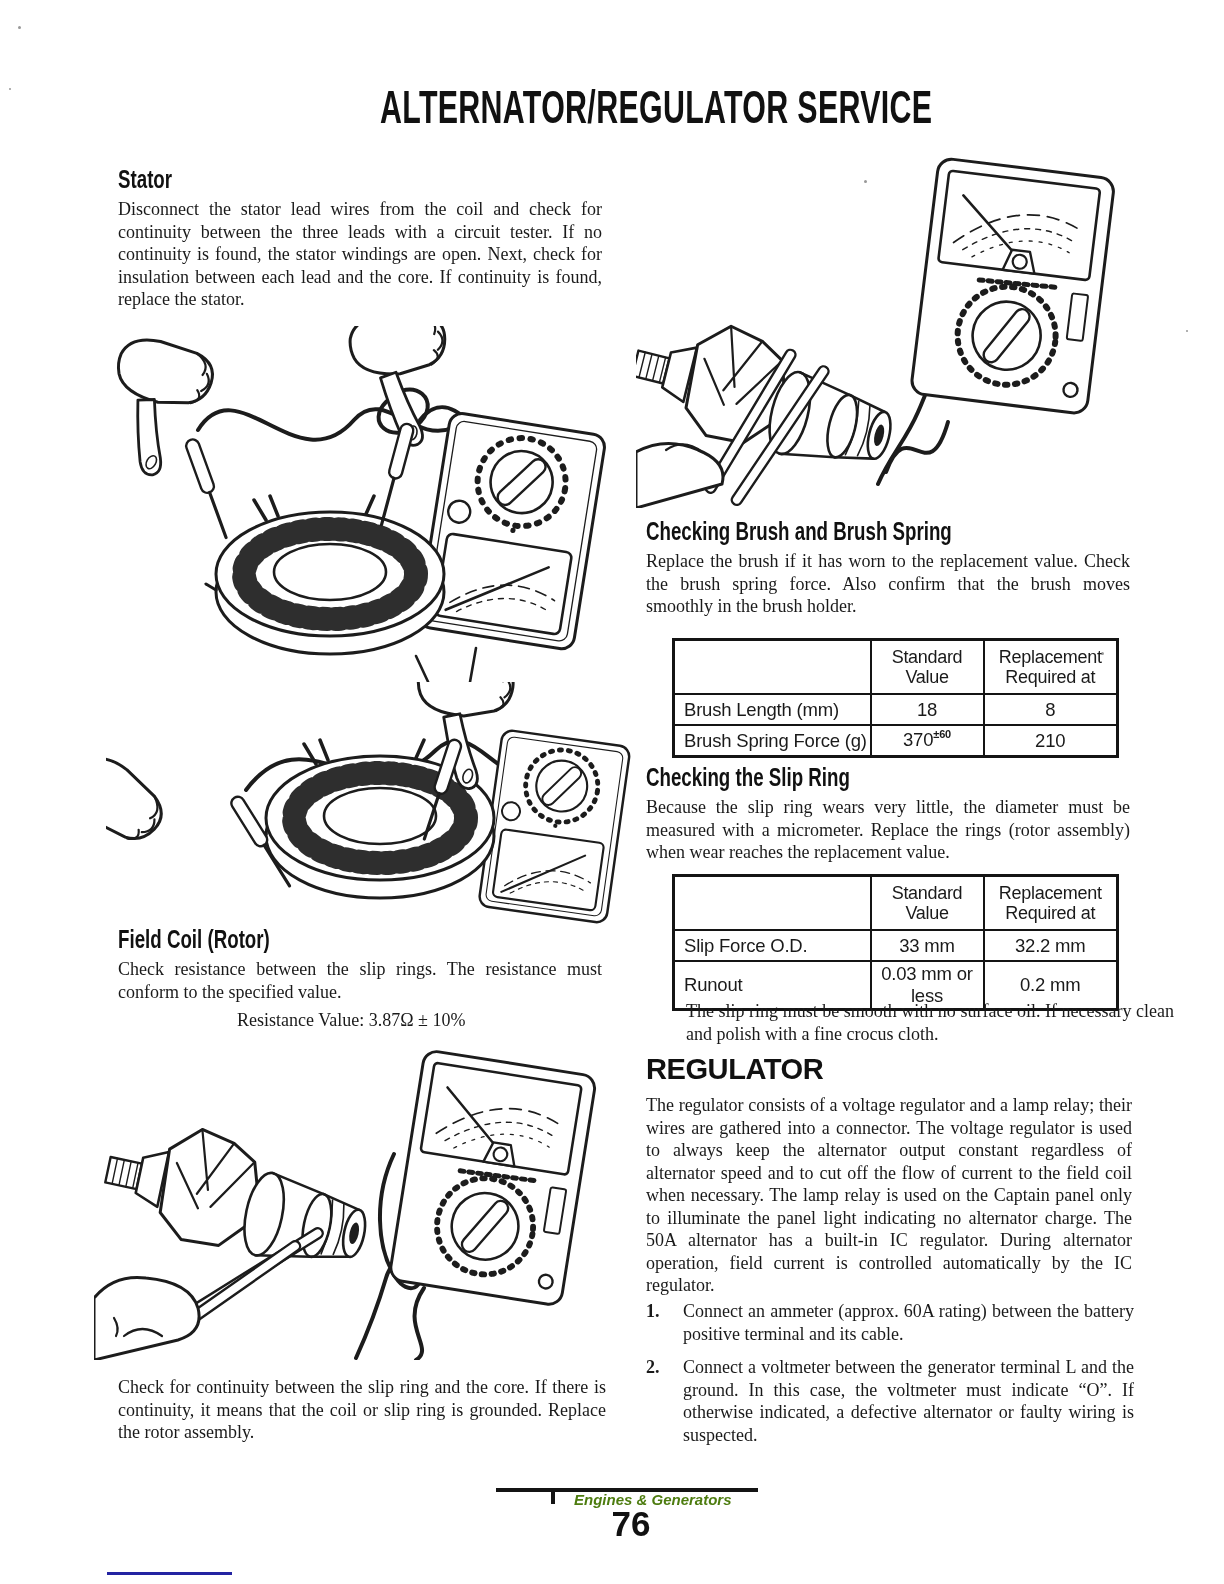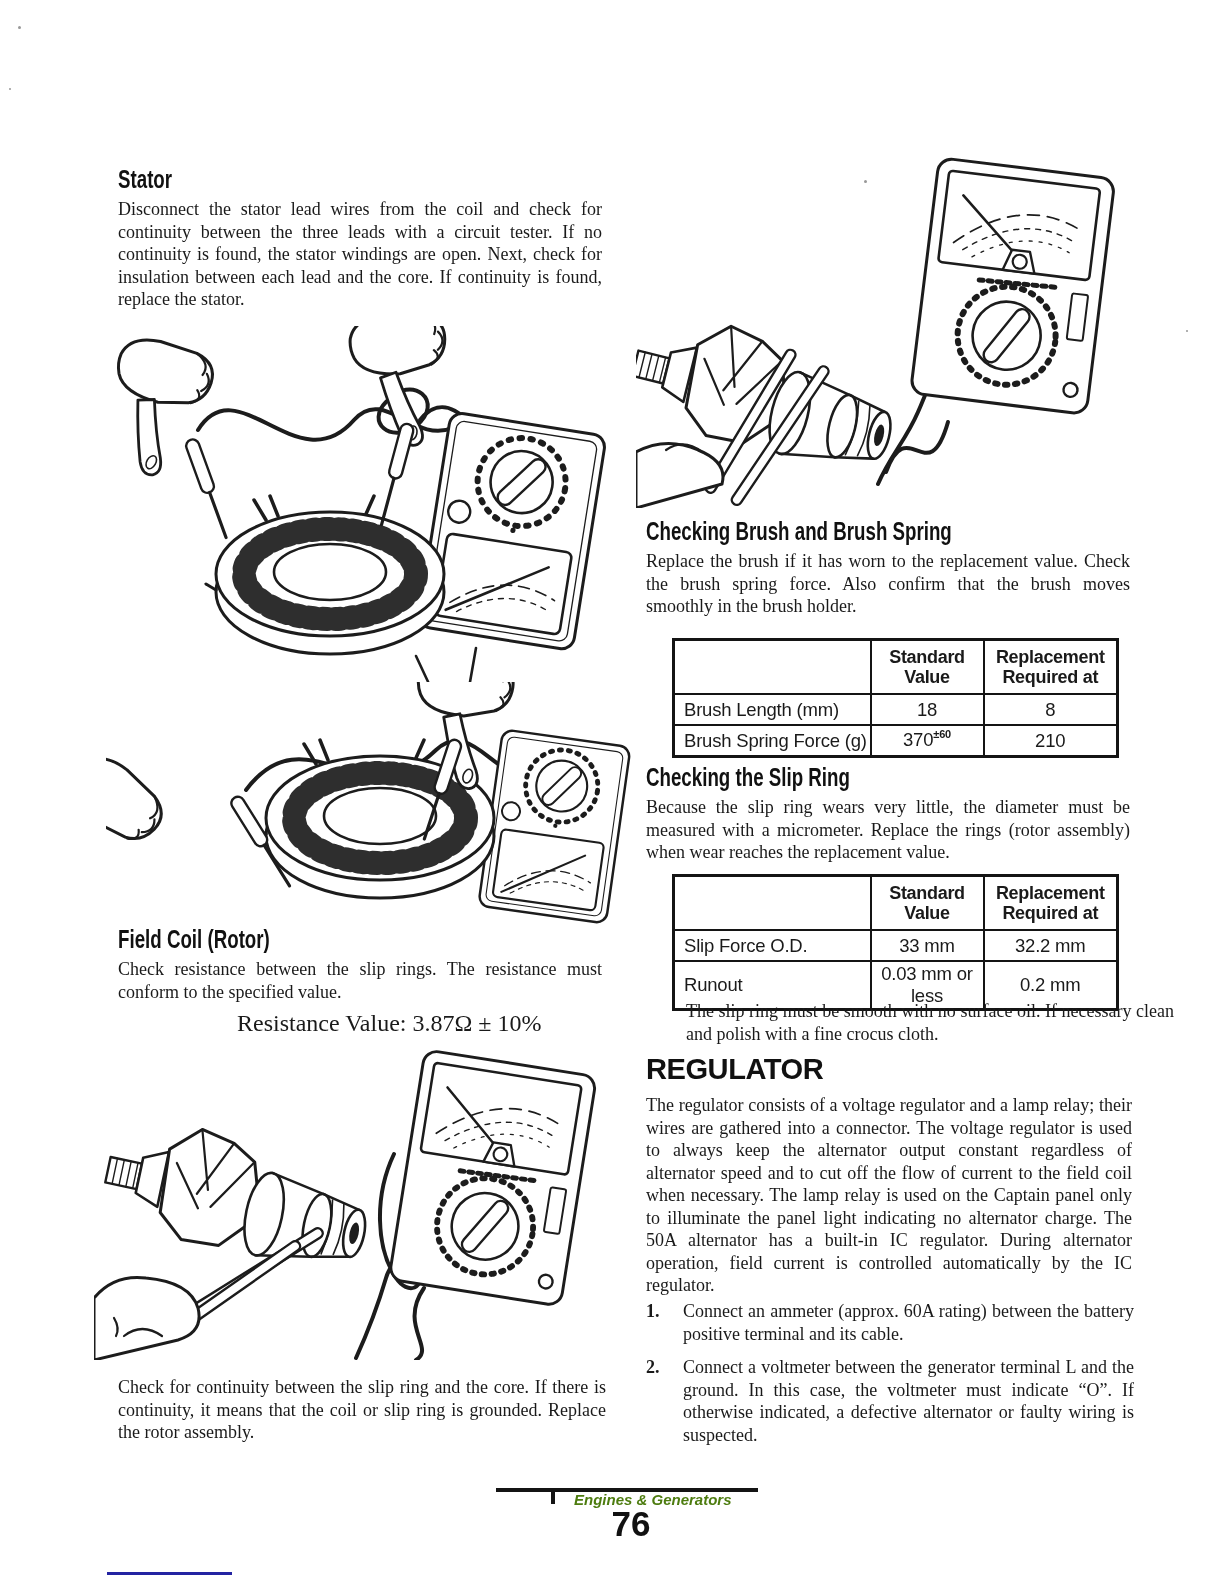--- a/index.html
+++ b/index.html
@@ -5,25 +5,25 @@
   html,body{margin:0;padding:0;background:#e8e8e8;}
   .page{position:relative;width:1224px;height:1584px;background:#ffffff;margin:0 auto;
         font-family:"Liberation Serif",serif;color:#1a1a1a;overflow:hidden;}
   .abs{position:absolute;}
   .body-text{font-size:18px;line-height:22.5px;text-align:justify;}
   .h-cond{font-family:"Liberation Sans",sans-serif;font-weight:bold;white-space:nowrap;
           display:inline-block;transform-origin:0 55%;color:#111;}
   .title{font-size:46px;transform:scaleX(0.66);letter-spacing:0.5px;}
   .h2{font-size:26px;transform:scaleX(0.72);}
   .h2b{font-size:30px;letter-spacing:-0.5px;transform:scaleX(0.97);}
-  .centerline{font-size:24px;}
+  .centerline{font-size:18px;}
   .spec{border-collapse:collapse;width:444px;background:#fff;
         font-family:"Liberation Sans",sans-serif;table-layout:fixed;border:3px solid #141414;}
   .spec th,.spec td{border:2.2px solid #141414;}
-  .spec th{font-size:18px;font-weight:bold;line-height:20px;text-align:center;
+  .spec th{font-size:18px;font-weight:normal;line-height:20px;text-align:center;
            letter-spacing:-0.3px;height:48px;padding:2px 3px;}
   .spec td{font-size:18.5px;height:27px;text-align:center;letter-spacing:-0.2px;padding:1px 2px;}
   .spec td.lbl{text-align:left;padding-left:9px;}
   .spec sup{font-size:11px;position:relative;top:-1px;font-weight:bold;}
   .step{display:flex;width:488px;}
   .step-num{width:37px;flex:0 0 37px;font-weight:bold;font-size:18px;line-height:22.5px;}
   .step-body{flex:1;font-size:18px;line-height:22.5px;text-align:justify;}
   .brand-row{display:flex;align-items:flex-start;gap:6px;}
   .brand-name{font-family:"Liberation Sans",sans-serif;font-weight:bold;font-style:italic;
               font-size:30px;line-height:28px;letter-spacing:-0.5px;color:#111;}
@@ -104,20 +104,23 @@
       <g id="probe">
         <rect class="fw" x="-6" y="0" width="13" height="56" rx="6.5" stroke-width="2.4"></rect>
         <line class="ln" x1="0.5" y1="56" x2="0.5" y2="104" stroke-width="3.2"></line>
       </g>
       <g id="rod">
         <rect class="fw" x="-5" y="0" width="10" height="165" rx="5" stroke-width="2.4"></rect>
       </g>
     </defs>
   </svg>
 
+  <div class="abs" style="left:380px;top:80px;">
+    <span class="h-cond title">ALTERNATOR/REGULATOR SERVICE</span>
+  </div>
 
   <div class="abs" style="left:118px;top:164px;">
     <span class="h-cond h2">Stator</span>
   </div>
   <div class="abs body-text" style="left:118px;top:198px;width:484px;">Disconnect the stator lead wires from the coil and check for continuity between the three leads with a circuit tester. If no continuity is found, the stator windings are open. Next, check for insulation between each lead and the core. If continuity is found, replace the stator.</div>
 
   <svg class="abs" style="left:86px;top:326px;" width="534" height="364" viewBox="0 0 534 364">
     <path class="ln" d="M112,104 C152,40 212,158 268,94 C298,60 328,118 366,102" stroke-width="4"></path>
     <path class="ln" d="M300,76 c26,-30 60,0 30,24 c-26,18 -50,-4 -30,-24" stroke-width="4"></path>
     <path class="ln" d="M334,94 C356,66 384,88 396,122" stroke-width="4"></path>

